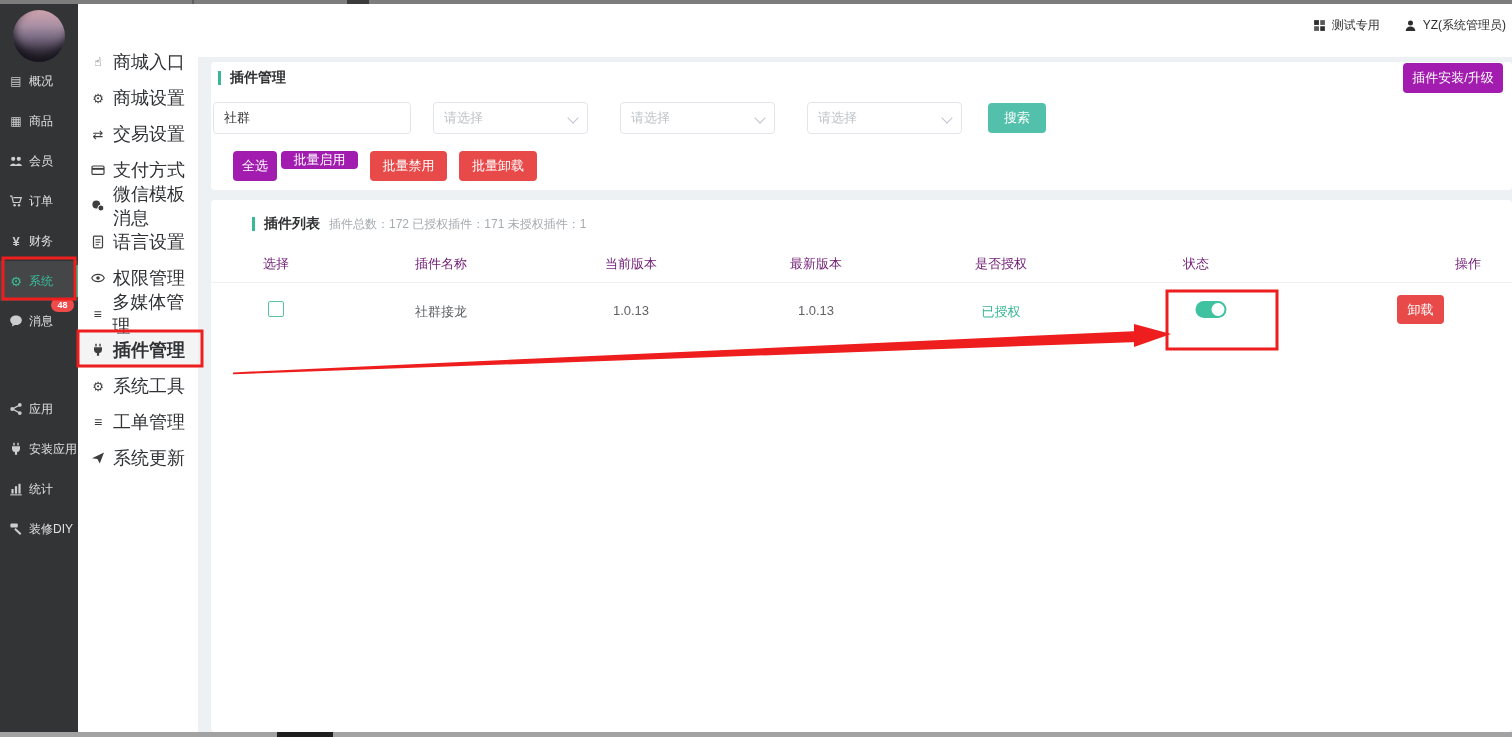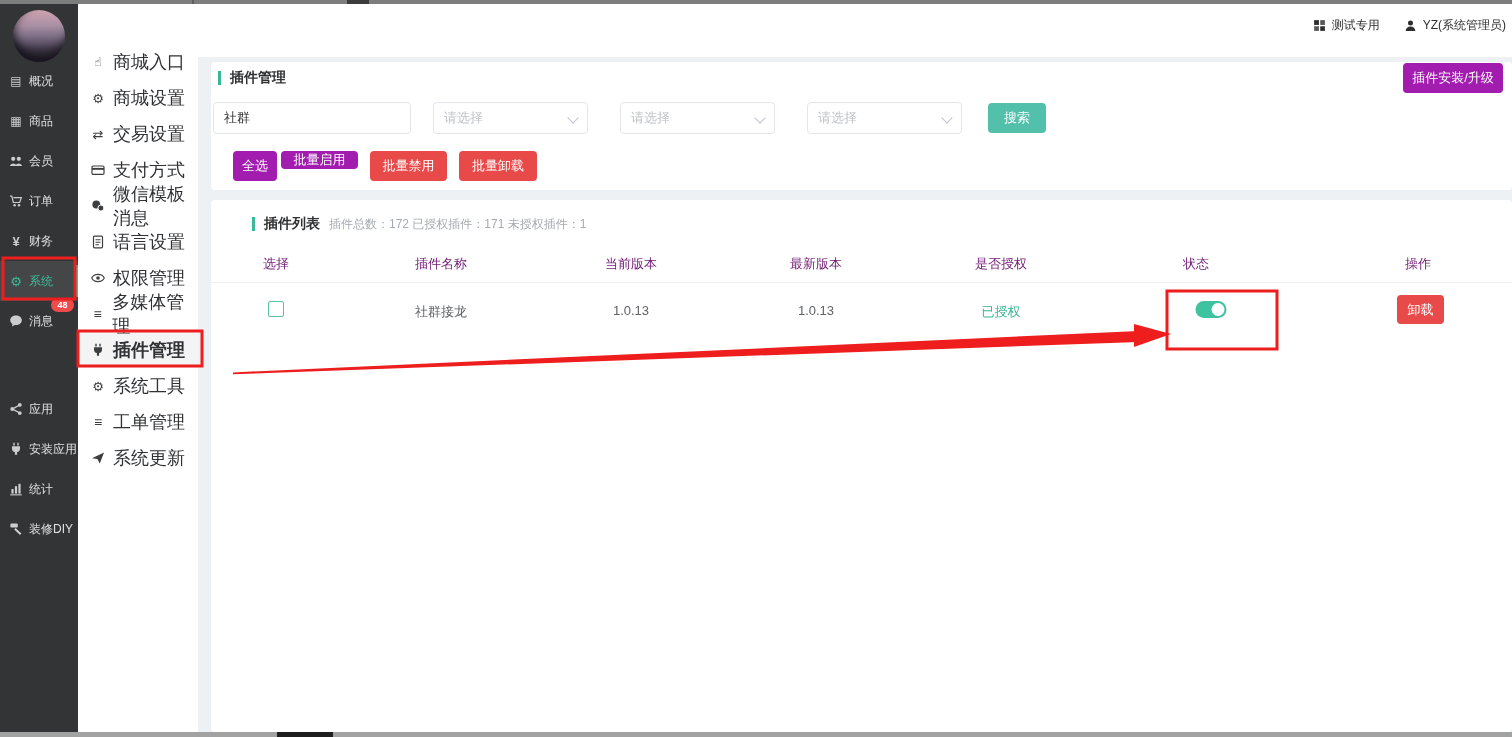--- a/index.html
+++ b/index.html
@@ -325,21 +325,21 @@
       <b>插件列表</b>
       <span class="sec-note">插件总数：172 已授权插件：171 未授权插件：1</span>
     </div>
 
     <span class="th" style="left:65px;top:55px;">选择</span>
     <span class="th" style="left:230px;top:55px;">插件名称</span>
     <span class="th" style="left:420px;top:55px;">当前版本</span>
     <span class="th" style="left:605px;top:55px;">最新版本</span>
     <span class="th" style="left:790px;top:55px;">是否授权</span>
     <span class="th" style="left:985px;top:55px;">状态</span>
-    <span class="th" style="left:1207px;top:55px;">操作</span>
+    <span class="th" style="left:1257px;top:55px;">操作</span>
     <div class="divider" style="top:82px;"></div>
 
     <span class="td" style="left:65px;top:101px;">
       <span class="cb"></span>
     </span>
     <span class="td" style="left:230px;top:103px;">社群接龙</span>
     <span class="td" style="left:420px;top:103px;">1.0.13</span>
     <span class="td" style="left:605px;top:103px;">1.0.13</span>
     <span class="td auth" style="left:790px;top:103px;">已授权</span>
     <span class="td" style="left:1000px;top:101px;">

